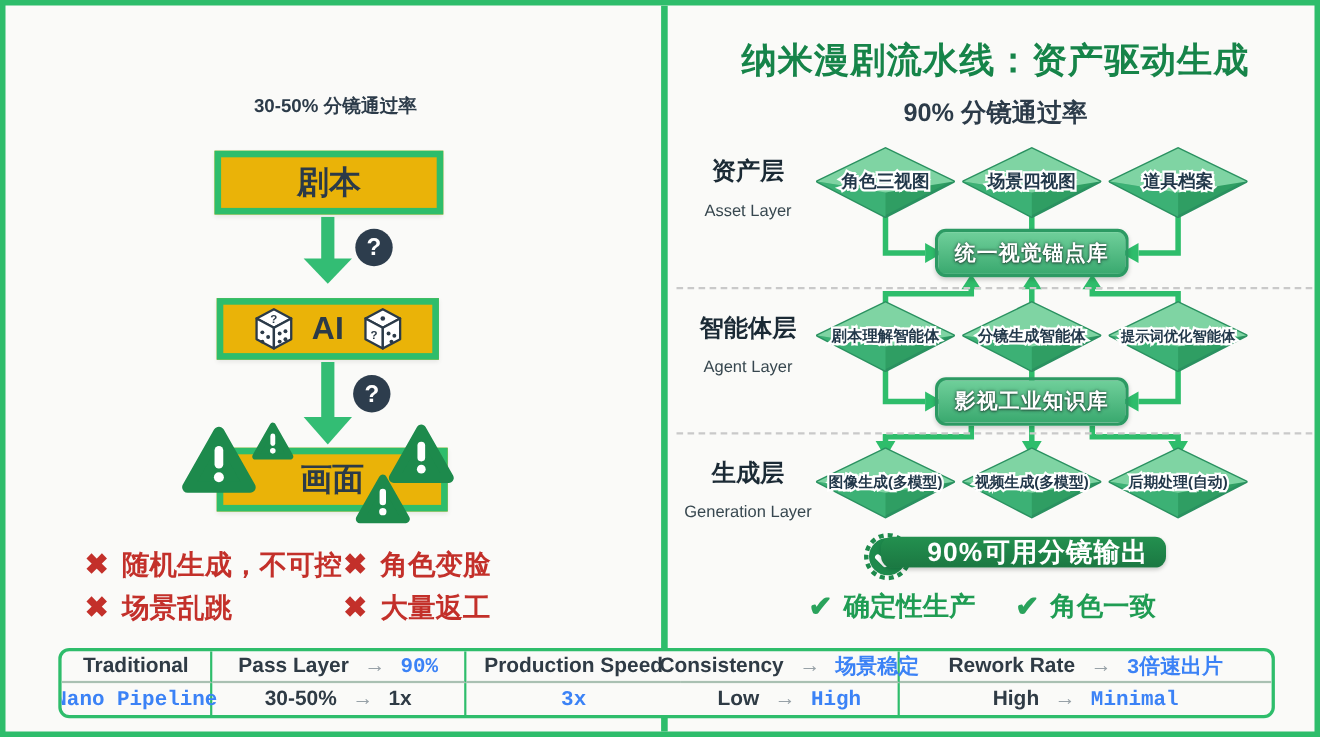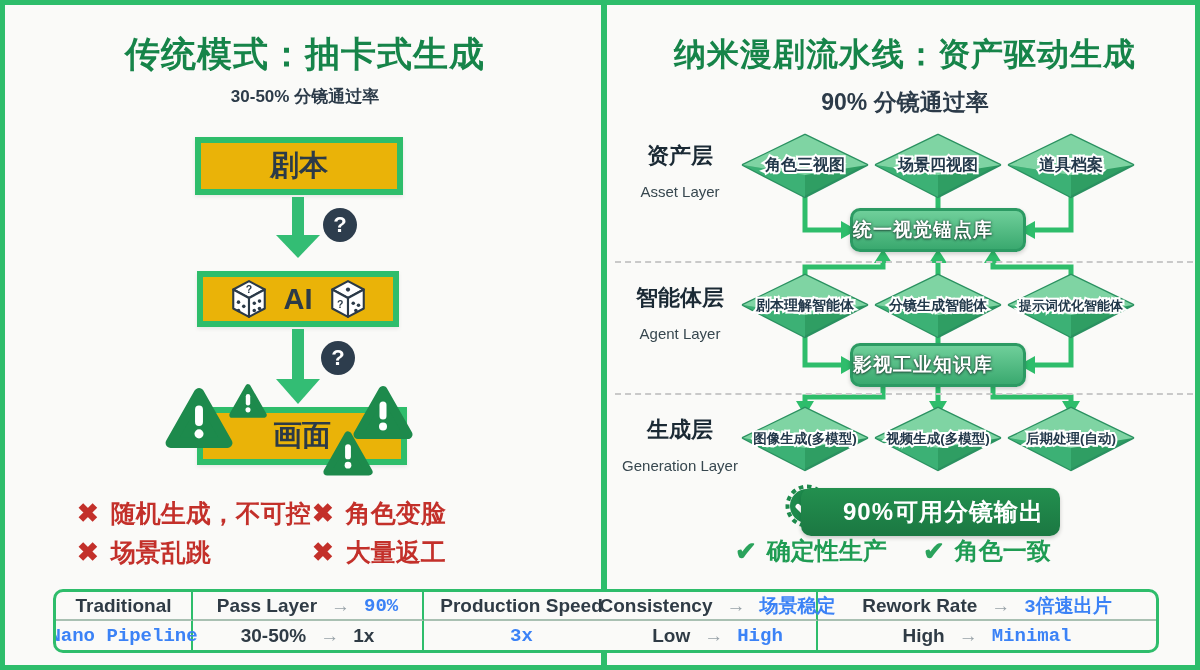--- a/index.html
+++ b/index.html
@@ -37,24 +37,24 @@
     font-size:32px; font-weight:bold; color:#168449; letter-spacing:1px; }
   .r-sub { position:absolute; left:0; top:82px; width:600px; text-align:center;
     font-size:23px; font-weight:bold; color:#2c3b49; }
   .layer-label { position:absolute; left:8px; width:134px; text-align:center; }
   .layer-label .zh { font-size:22px; font-weight:bold; color:#1b2a35; }
   .layer-label .en { font-size:15px; color:#37474f; margin-top:12px; }
   .dash-sep { position:absolute; left:10px; width:578px; border-top:2px dashed #c9c9c9; }
   .diamond { position:absolute; width:134px; height:74px; }
   .hub { position:absolute; width:176px; height:44px; border:3px solid #2c9a63; border-radius:10px;
     background:linear-gradient(180deg,#6fcf9a,#3aa96f);
-    display:flex; align-items:center; box-shadow:0 2px 4px rgba(0,0,0,.18); }
+    display:flex; align-items:center; justify-content:center; box-shadow:0 2px 4px rgba(0,0,0,.18); }
   .hub span { color:#fff; font-size:19px; font-weight:bold; letter-spacing:1px;
     text-shadow:0 0 3px rgba(25,55,45,.85), 0 1px 2px rgba(25,55,45,.7); }
-  .badge { position:absolute; left:196px; top:483px; height:48px; background:linear-gradient(180deg,#23904f,#1b7842);
+  .badge { position:absolute; left:196px; top:483px; height:28px; background:linear-gradient(180deg,#23904f,#1b7842);
     border-radius:10px; display:flex; align-items:center; padding:0 16px 0 42px; box-shadow:0 2px 4px rgba(0,0,0,.2); }
   .badge span { color:#fff; font-size:24px; font-weight:bold; letter-spacing:1px; }
   .badge-seal { position:absolute; left:178px; top:477px; }
   .benefit { position:absolute; display:flex; align-items:center; gap:10px;
     font-size:24px; font-weight:bold; color:#1f9c53; }
   .benefit .ck { font-size:26px; color:#2aa35c; }
 
   
   .cmp-table { position:absolute; left:48px; top:584px; width:1106px; height:64px;
     background:#fafaf8; border:3.5px solid #2ebd6b; border-radius:10px; overflow:hidden;
@@ -66,21 +66,20 @@
   .cell .arr { color:#97a1a7; font-size:19px; }
   .green { color:#3b82f6;font-family:Liberation Mono, monospace; }
 </style>
 </head>
 <body>
 
 <div class="page">
   <div class="center-divider"></div>
 
   <div class="panel panel-left">
-    <div class="l-title">传统模式：抽卡式生成</div>
     <div class="l-sub">30-50% 分镜通过率</div>
 
     <div class="flow-box box-script">
       <span>剧本</span>
     </div>
 
     <svg class="flow-arrow" style="left:270px; top:192px;" width="46" height="62" viewBox="0 0 46 62">
       <rect x="17" y="0" width="12" height="40" fill="#33bd74"></rect>
       <polygon points="1,38 45,38 23,61" fill="#33bd74"></polygon>
     </svg>

